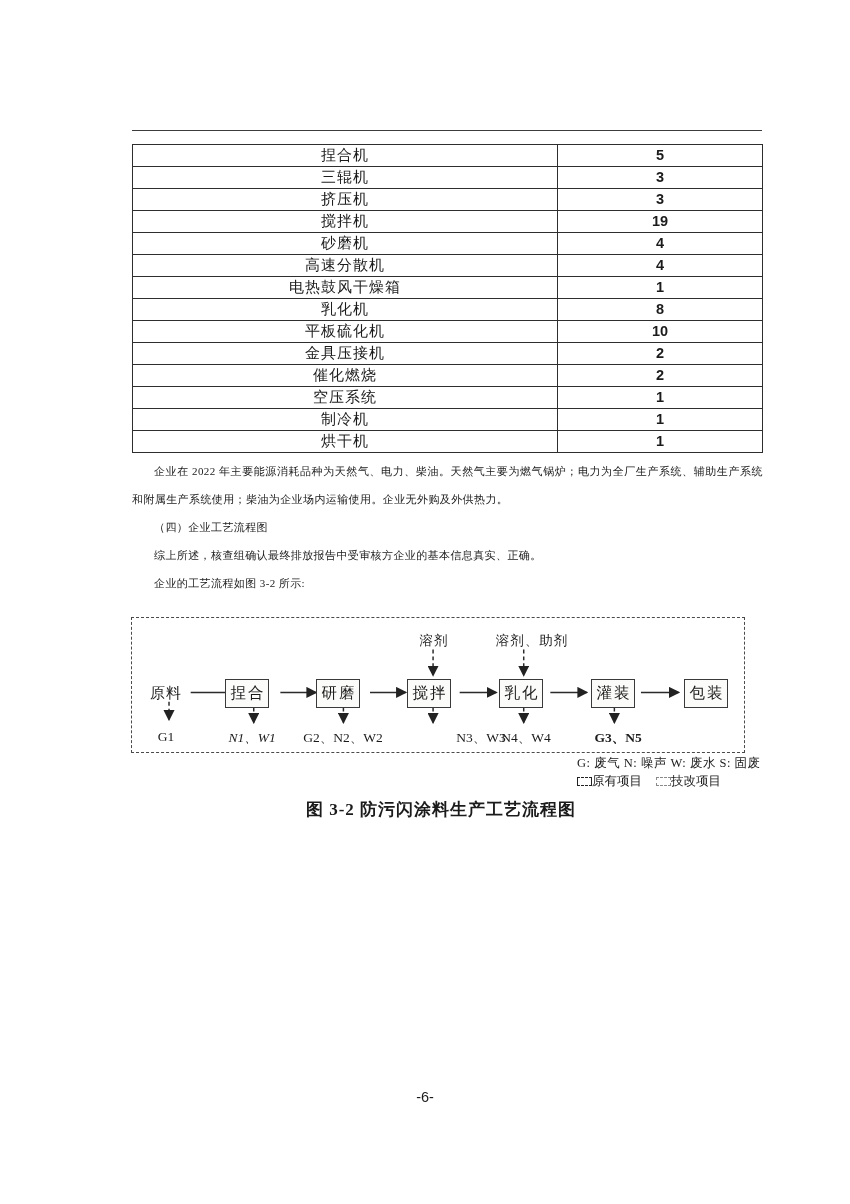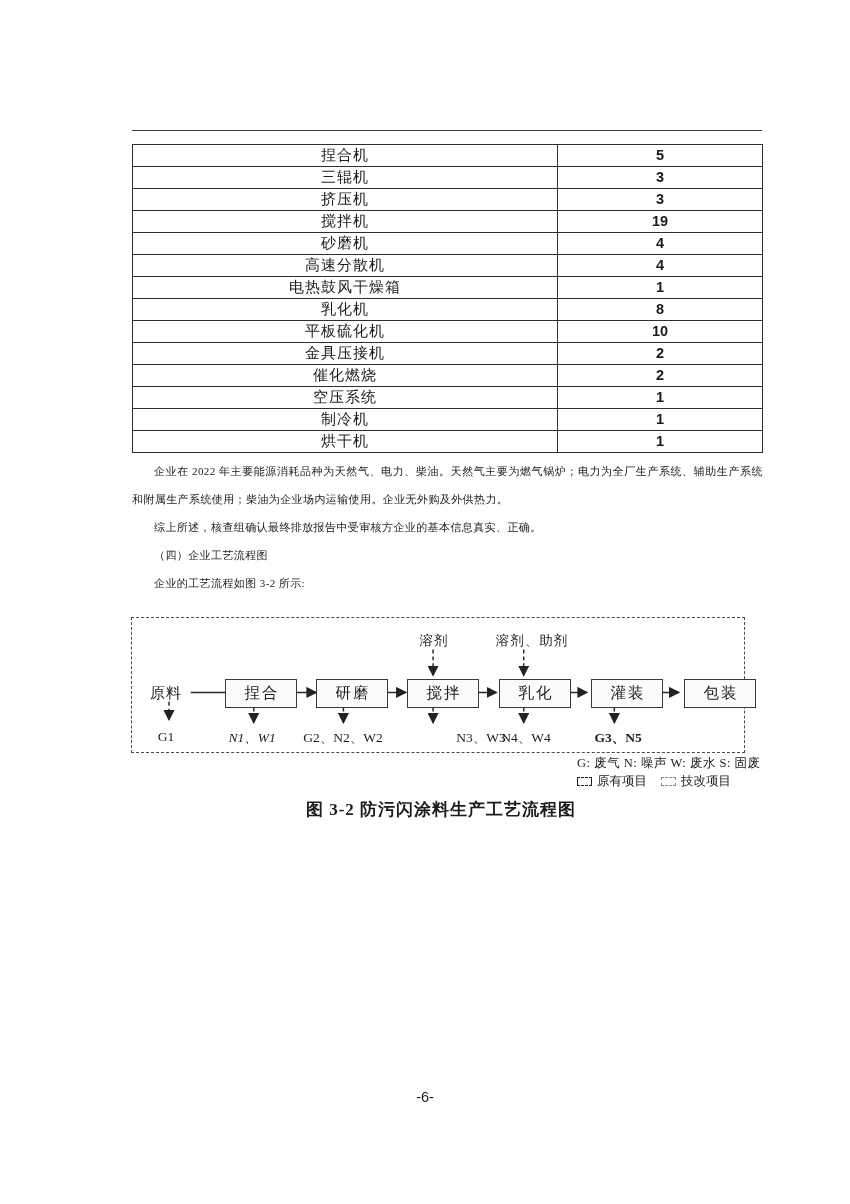--- a/index.html
+++ b/index.html
@@ -18,31 +18,31 @@
   .equip-table td.cnt{font-family:"Liberation Sans","DejaVu Sans",sans-serif;font-size:14.5px;font-weight:600;}
 
   
   .textcol{position:absolute;left:132px;top:457px;width:631px;font-size:11px;line-height:28px;}
   .textcol p{margin:0;text-indent:2em;text-align:justify;letter-spacing:0.4px;}
 
   
   .diagram{position:absolute;left:131px;top:617px;width:614px;height:136px;
            border:1.6px dashed #4a4a4a;box-sizing:border-box;}
   .diagram svg{position:absolute;left:0;top:0;width:100%;height:100%;overflow:visible;}
-  .dbox{position:absolute;width:72px;height:29px;border:1.5px solid #3a3a3a;background:#fbfbf9;
+  .dbox{position:absolute;width:44px;height:29px;border:1.5px solid #3a3a3a;background:#fbfbf9;
         box-sizing:border-box;display:flex;align-items:center;justify-content:center;
         font-size:15.5px;letter-spacing:2px;padding-left:2px;}
   .dlabel{position:absolute;width:120px;text-align:center;font-size:13.5px;white-space:nowrap;}
   .dlabel.src{font-size:15px;letter-spacing:1px;}
   .dlabel.inp{font-size:13.5px;letter-spacing:1px;}
 
   
   .legend1{position:absolute;left:577px;top:755px;font-size:12.5px;letter-spacing:0.5px;white-space:nowrap;}
   .legend2{position:absolute;left:577px;top:773px;font-size:12.5px;display:flex;gap:14px;align-items:center;}
-  .lg-item{display:flex;align-items:center;gap:5px;white-space:nowrap;}
+  .lg-item{display:flex;align-items:center;white-space:nowrap;}
   .lg-box{display:inline-block;width:15px;height:9px;box-sizing:border-box;}
   .lg-box.original{border:1.2px dashed #222;border-left-style:solid;border-right-style:solid;}
   .lg-box.modified{border:1.1px dashed #8a8a8a;}
 
   .caption{position:absolute;left:16px;top:798px;width:850px;text-align:center;
            font-weight:bold;font-size:17px;letter-spacing:1px;}
   .pageno{position:absolute;left:0;top:1089px;width:850px;text-align:center;
           font-size:14.5px;font-family:"Liberation Sans","DejaVu Sans",sans-serif;}
 </style>
 </head>
@@ -108,22 +108,22 @@
         </tr>
         <tr>
           <td class="namec">烘干机</td>
           <td class="cnt">1</td>
         </tr>
       </tbody>
   </table>
 
   <div class="textcol">
     <p>企业在 2022 年主要能源消耗品种为天然气、电力、柴油。天然气主要为燃气锅炉；电力为全厂生产系统、辅助生产系统和附属生产系统使用；柴油为企业场内运输使用。企业无外购及外供热力。</p>
+    <p>（四）企业工艺流程图</p>
     <p>综上所述，核查组确认最终排放报告中受审核方企业的基本信息真实、正确。</p>
-    <p>（四）企业工艺流程图</p>
     <p>企业的工艺流程如图 3-2 所示:</p>
   </div>
 
   <div class="diagram" id="diagram">
     <svg id="diagram-svg" viewBox="0 0 614 136" xmlns="http://www.w3.org/2000/svg">
       <defs>
         <marker id="ah" viewBox="0 0 10 10" refX="8.5" refY="5" markerWidth="7.5" markerHeight="7.5" orient="auto">
           <path d="M0,0 L10,5 L0,10 z" fill="#222"></path>
         </marker>
       </defs>

